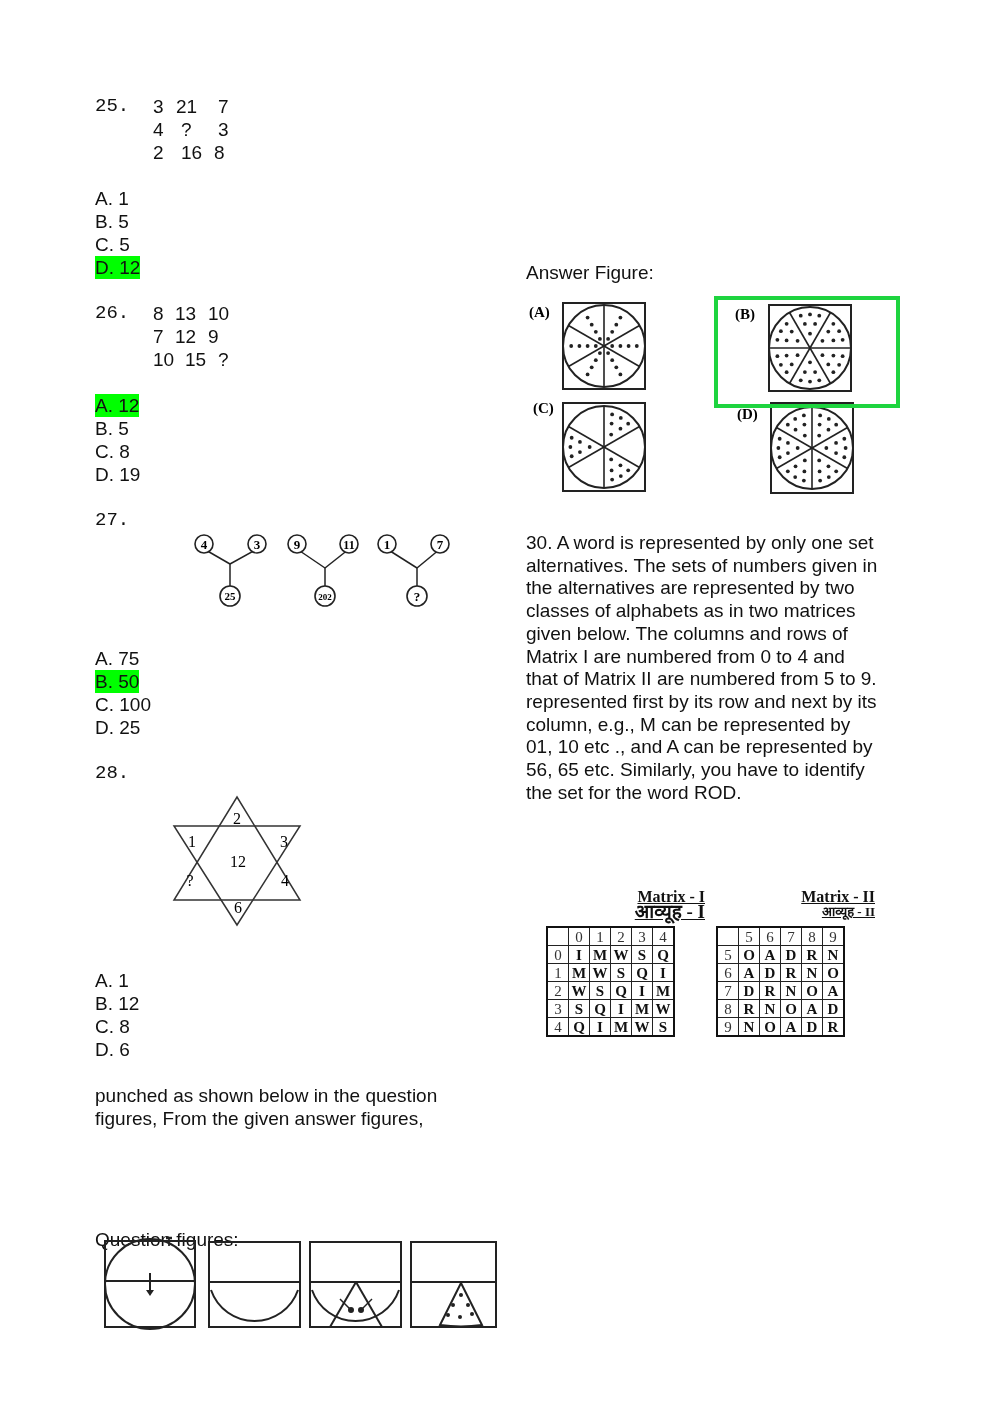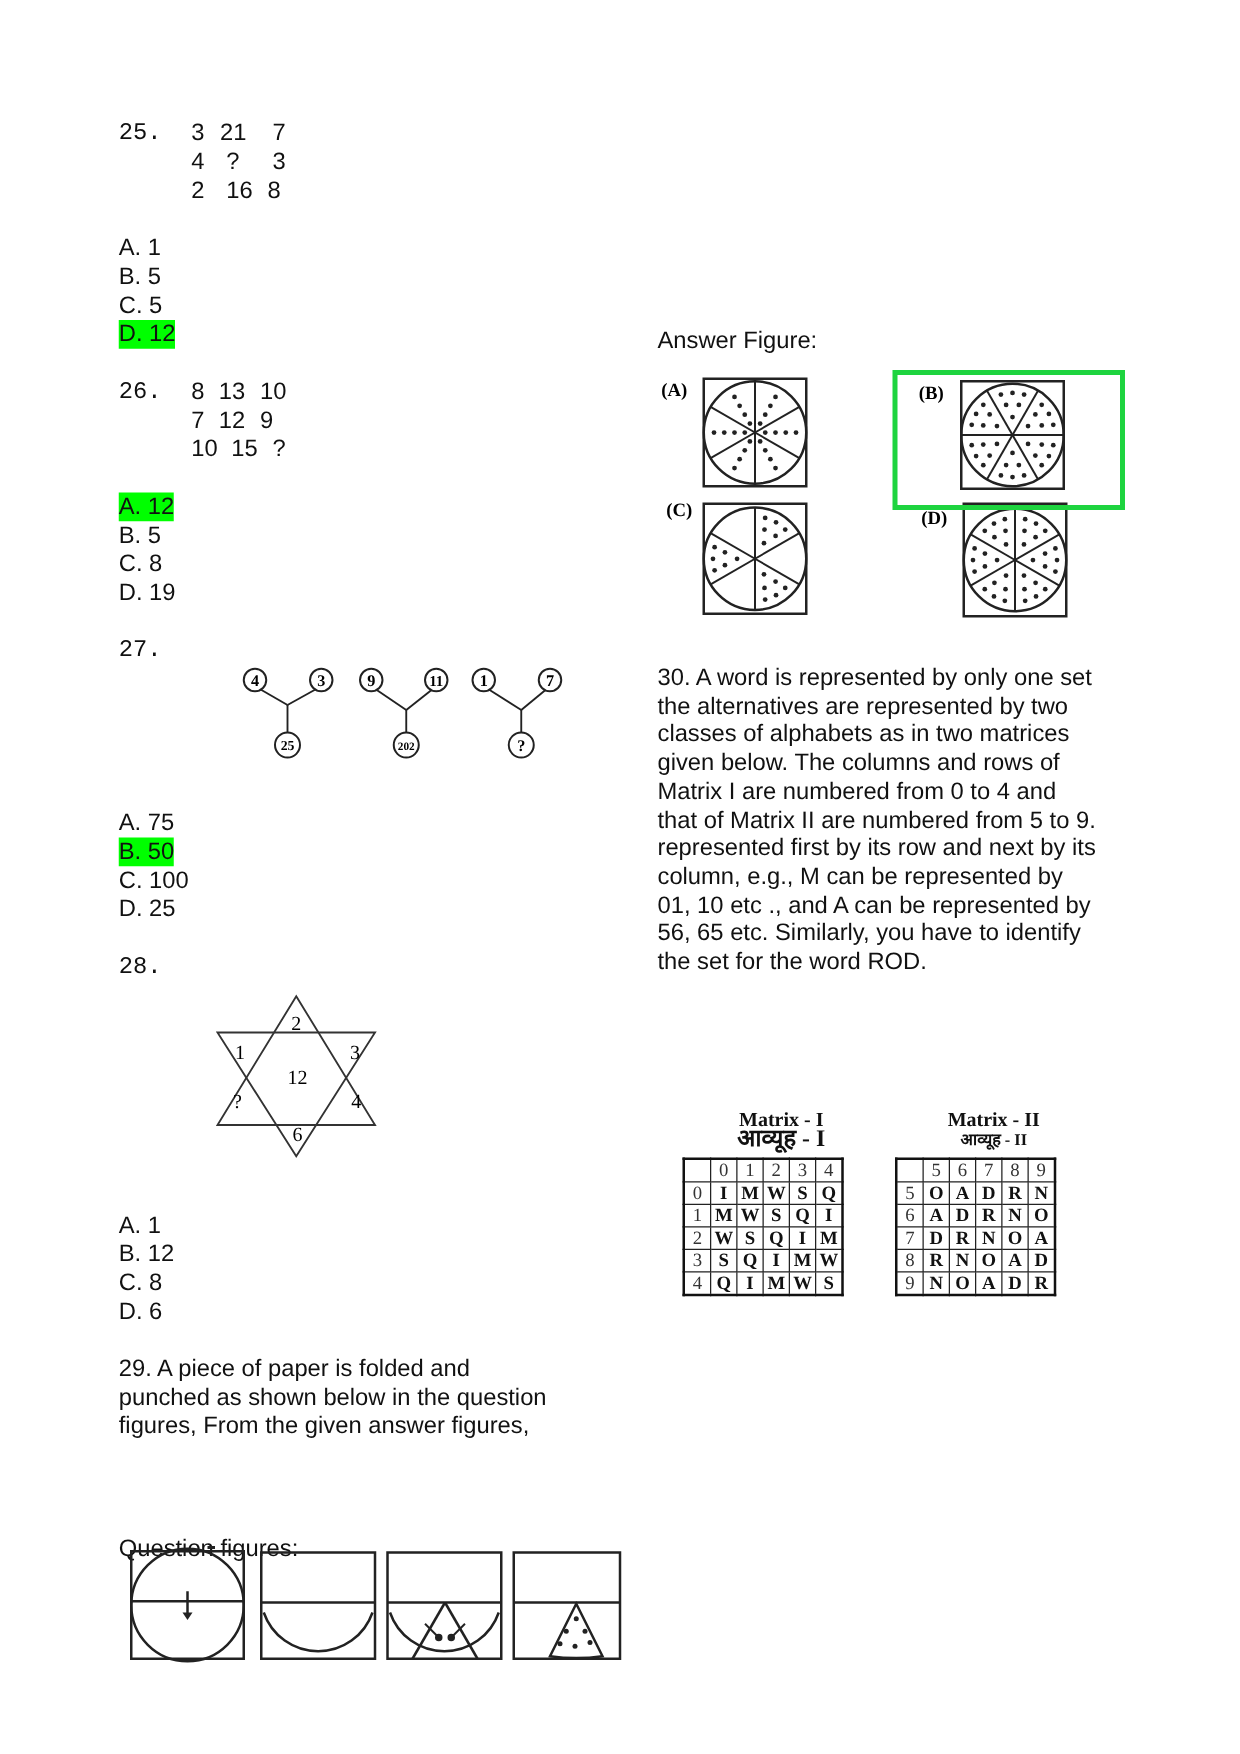--- a/index.html
+++ b/index.html
@@ -7,21 +7,21 @@
          font-family: "Liberation Sans", sans-serif; color: #111; font-size: 19px; }
   .abs { position: absolute; }
   .line { position: absolute; line-height: 23px; white-space: pre; margin-top: 28px; }
   .hl { background: #00ff00; }
   .opt { position: absolute; left: 95px; line-height: 23px; }
   .qnum { position: absolute; left: 95px; line-height: 23px; font-family: Liberation Mono, monospace; }
   .grid3 { position: absolute; left: 153px; line-height: 23px; }
   .grid3 span { display: inline-block; }
   .para { position: absolute; line-height: 22.7px; }
   svg text { font-family: "Liberation Serif", serif; }
-  .mtitle { position: absolute; font-family: "Liberation Serif", serif; font-weight: bold; text-align: center; line-height: 15px; }
+  .mtitle { position: absolute; font-family: "Liberation Serif", serif; font-weight: bold; text-align: right; line-height: 15px; text-decoration: underline; }
   table.mx { position: absolute; border-collapse: collapse; border: 2px solid #111; font-family: "Liberation Serif", serif; }
   table.mx td { border: 1.5px solid #222; width: 20px; height: 17px; text-align: center; font-size: 15px; font-weight: bold; padding: 0; line-height: 16px; }
   table.mx td.h { font-weight: normal; color: #333; }
   .answer-box { position: absolute; left: 714px; top: 296px; width: 178px; height: 104px; border: 4px solid #1ed43f; }
 </style>
 </head>
 <body>
 
 <div>
   <div class="qnum" style="top:95px">25.</div>
@@ -106,21 +106,20 @@
     <text x="78" y="120" text-anchor="middle" font-size="16">6</text>
   </svg>
   <div class="opt" style="top:969px">A. 1</div>
   <div class="opt" style="top:992px">B. 12</div>
   <div class="opt" style="top:1015px">C. 8</div>
   <div class="opt" style="top:1038px">D. 6</div>
 </div>
 
 <div>
   <div class="para" style="left:95px;top:1085px">
-    <div>29. A piece of paper is folded and</div>
     <div>punched as shown below in the question</div>
     <div>figures, From the given answer figures,</div>
   </div>
   <div class="line" style="left:95px;top:1200px">Question figures:</div>
   <svg class="abs" style="left:100px;top:1235px" width="400" height="100">
     <g stroke="#222" stroke-width="2" fill="none">
 
       <g>
         <rect x="5" y="6" width="90" height="86"></rect>
         <circle cx="50" cy="49" r="45"></circle>
@@ -325,20 +324,21 @@
         <circle cx="270.19" cy="123.88422592476718" r="1.9" fill="#222"></circle>
         <circle cx="278.8665858699392" cy="120.378657682601" r="1.9" fill="#222"></circle>
       </g>
   </svg>
   <div class="answer-box"></div>
 </div>
 
 <div>
   <div class="para" style="left:526px;top:532px">
     <div>30. A word is represented by only one set</div>
+    <div>alternatives. The sets of numbers given in</div>
     <div>the alternatives are represented by two</div>
     <div>classes of alphabets as in two matrices</div>
     <div>given below. The columns and rows of</div>
     <div>Matrix I are numbered from 0 to 4 and</div>
     <div>that of Matrix II are numbered from 5 to 9.</div>
     <div>represented first by its row and next by its</div>
     <div>column, e.g., M can be represented by</div>
     <div>01, 10 etc ., and A can be represented by</div>
     <div>56, 65 etc. Similarly, you have to identify</div>
     <div>the set for the word ROD.</div>

